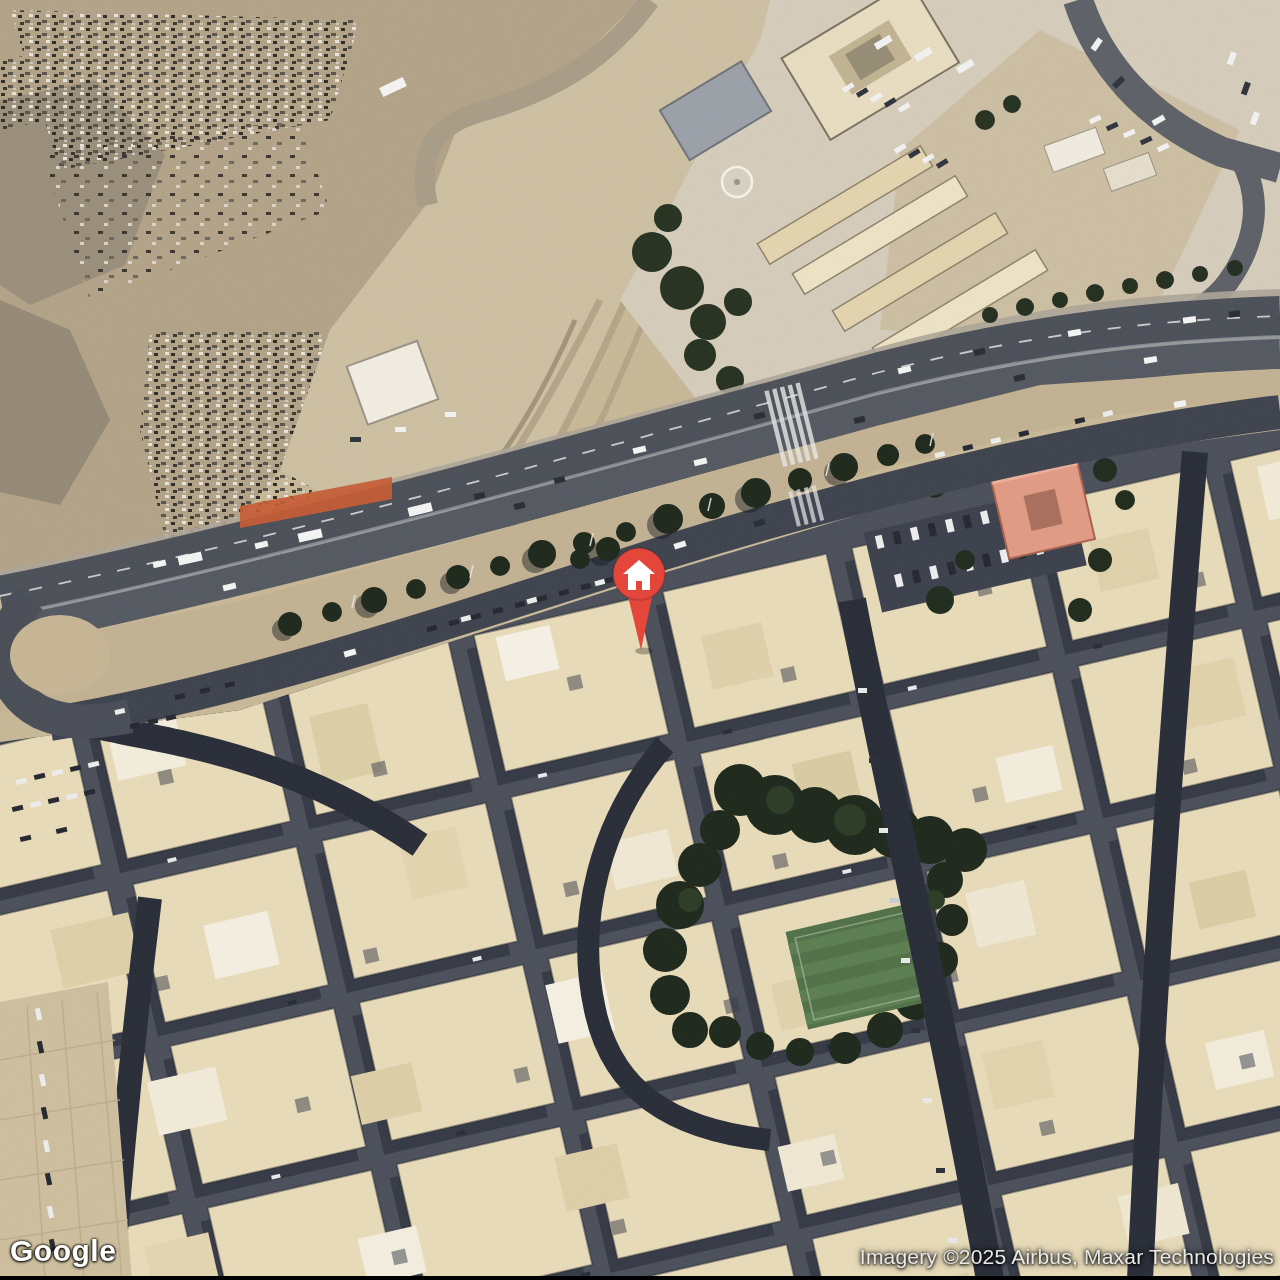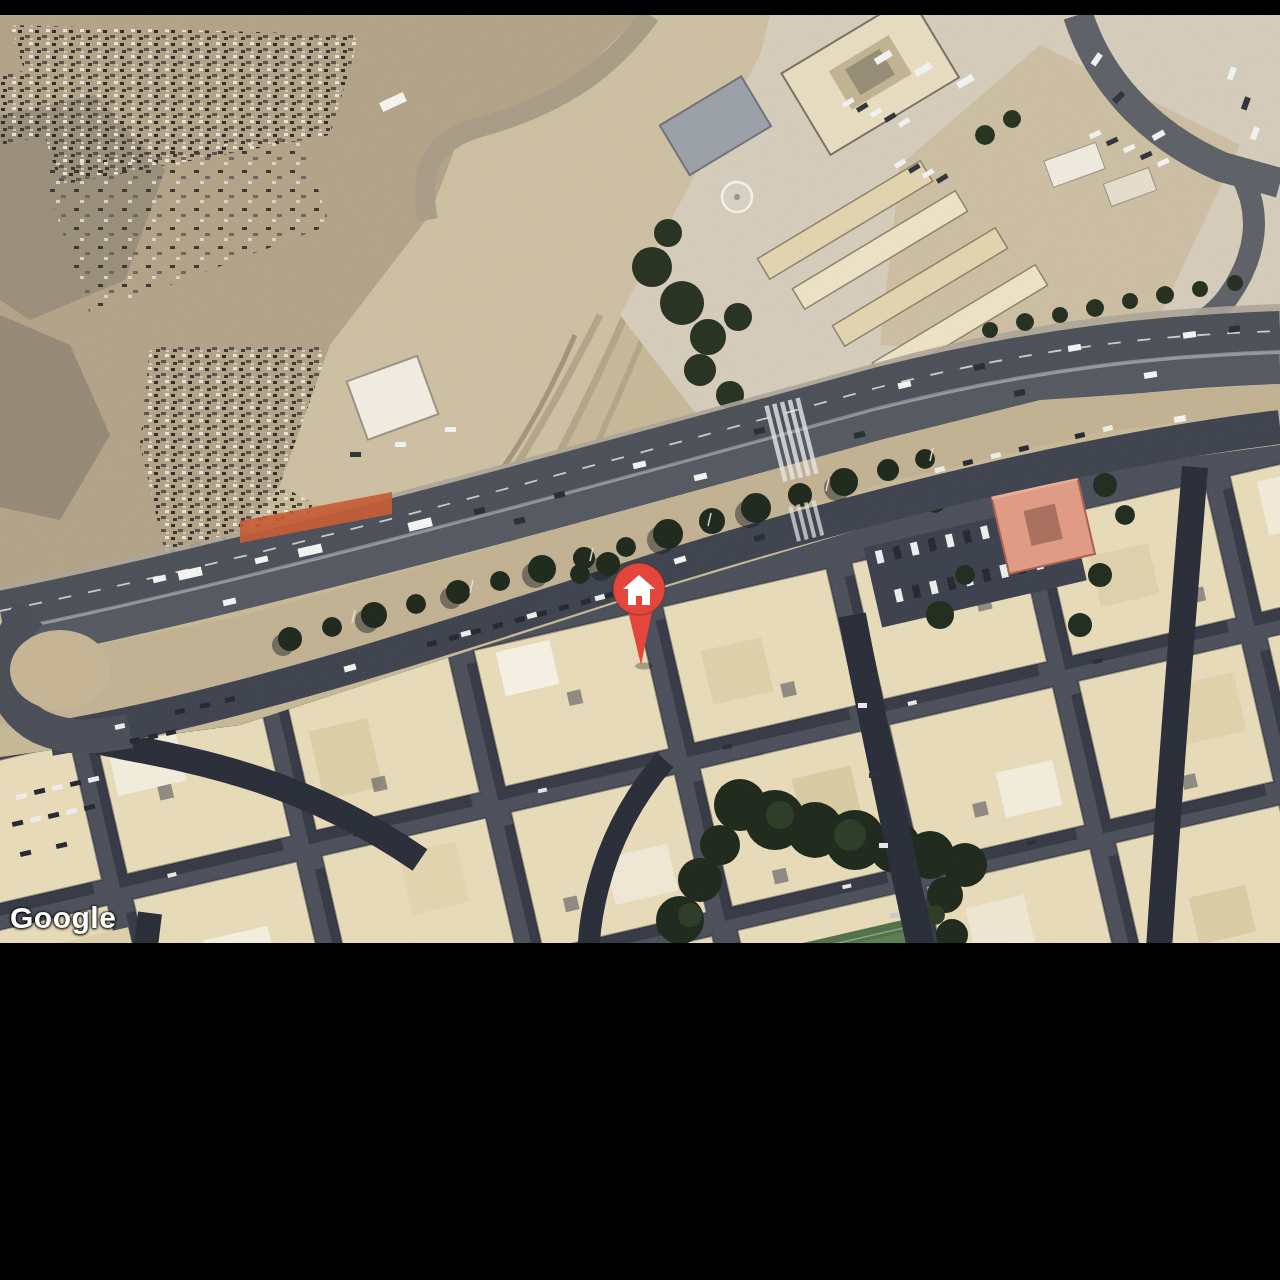--- a/index.html
+++ b/index.html
@@ -1,17 +1,17 @@
 <!DOCTYPE html>
 <html><head>
 <meta charset="utf-8">
 <style>
   html,body{margin:0;padding:0;background:#000;}
-  .viewport{position:relative;width:1280px;height:928px;overflow:hidden;
-    font-family:"Liberation Sans",sans-serif;margin-top:15px;}
+  .viewport{position:relative;width:1280px;height:1276px;overflow:hidden;
+    font-family:"Liberation Sans",sans-serif;}
   .viewport svg{display:block;}
   .google-logo{position:absolute;left:10px;bottom:8px;font-size:30px;font-weight:600;
     letter-spacing:.5px;color:#ffffff;cursor:pointer;
     text-shadow:0 1px 3px rgba(0,0,0,.9),0 0 3px rgba(0,0,0,.75),1px 0 2px rgba(0,0,0,.6),-1px 0 2px rgba(0,0,0,.6);}
   .attribution{position:absolute;right:6px;bottom:7px;font-size:21px;color:#e9e9e9;
     letter-spacing:.2px;
     text-shadow:0 0 4px rgba(0,0,0,.95),0 1px 3px rgba(0,0,0,.9),0 0 8px rgba(0,0,0,.6);}
 </style>
 </head>
 <body>
@@ -562,13 +562,14 @@
 
   <g>
     <ellipse cx="644" cy="651" rx="9" ry="3.5" fill="#000" opacity=".28"></ellipse>
     <path d="M627,592 L653,592 L641,650 Z" fill="#E5463C"></path>
     <circle cx="639" cy="574" r="26" fill="#E5463C" stroke="rgba(0,0,0,0.15)" stroke-width="2"></circle>
     <path d="M639,560 L623,574 L628,574 L628,590 L636,590 L636,581 L642,581 L642,590 L650,590 L650,574 L655,574 Z" fill="#FFFFFF"></path>
   </g>
 </svg>
 
 <div class="google-logo">Google</div>
+<div class="attribution">Imagery ©2025 Airbus, Maxar Technologies</div>
 </div>
 
 </body></html>

